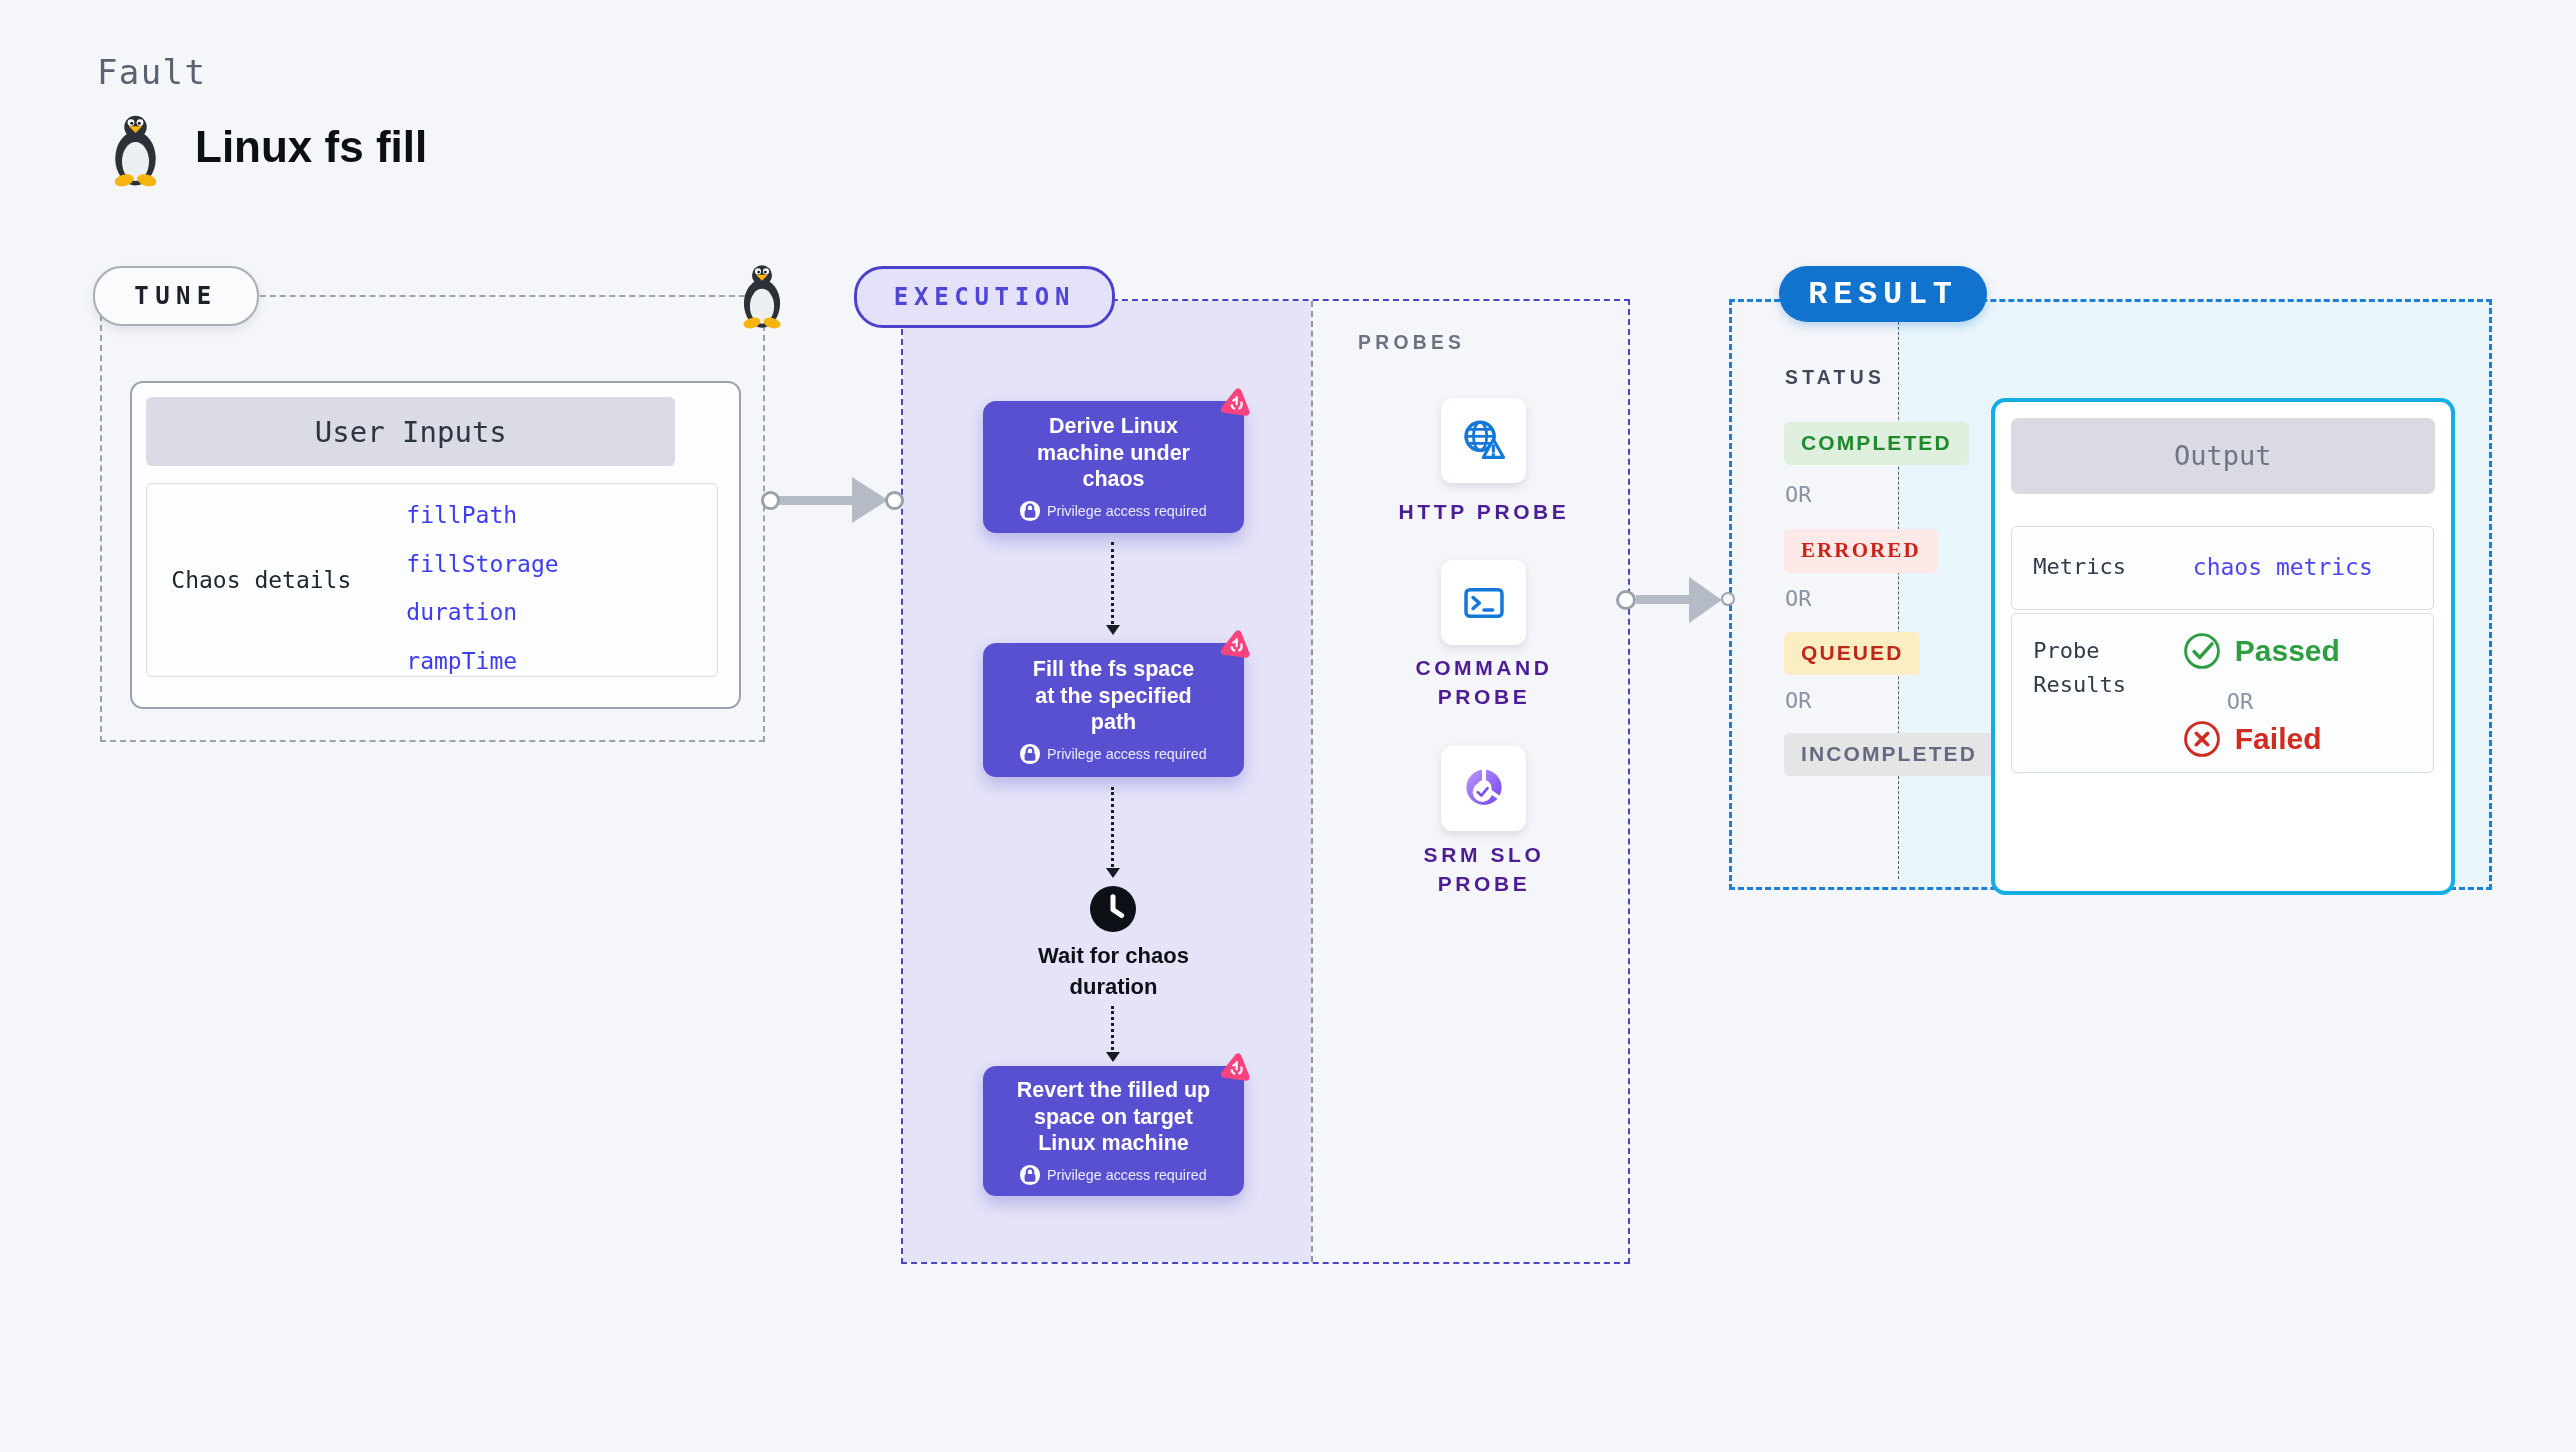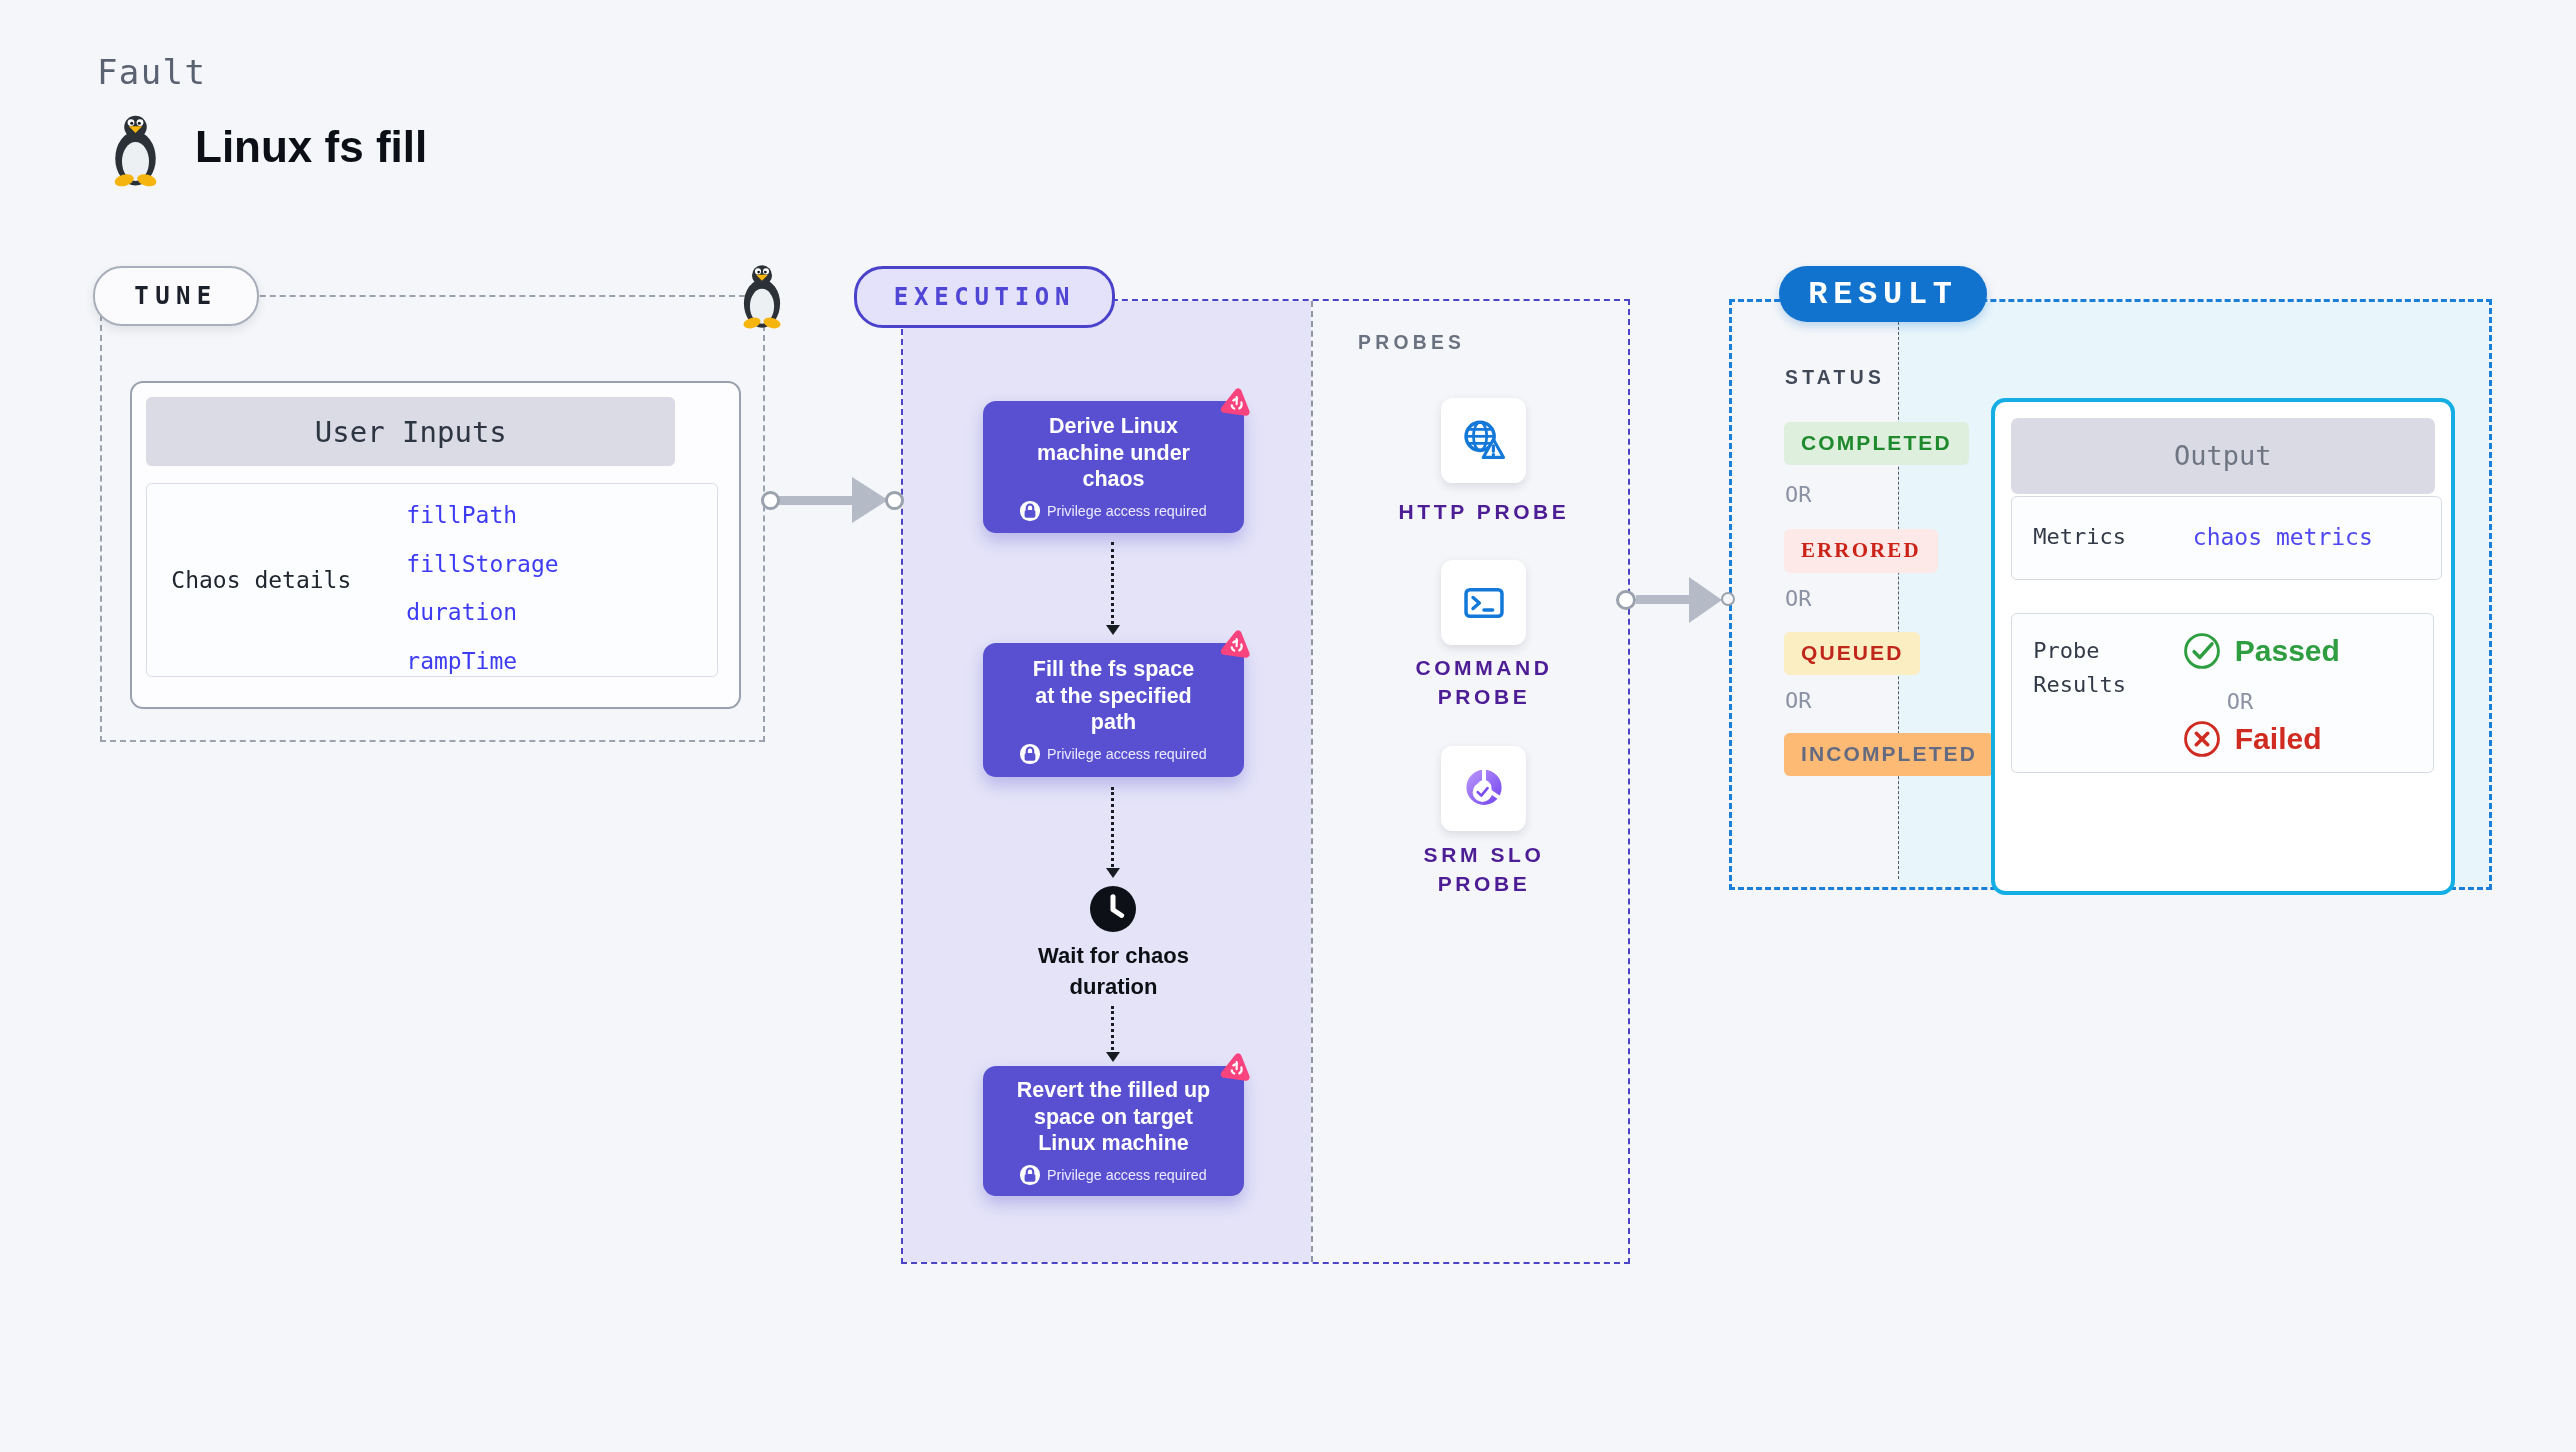--- a/index.html
+++ b/index.html
@@ -75,29 +75,29 @@
   
   .result-box{left:1729px;top:299px;width:757px;height:585px;border:3.6px dashed #1a7fd8;z-index:1;}
   .result-cyan{position:absolute;left:166px;top:0;right:0;bottom:0;background:#e8f5fb;}
   .result-divider{left:1898px;top:302px;height:577px;border-left:1.4px dashed #525a68;width:0;z-index:2;}
   .status-heading{left:1785px;top:367px;font-size:19.3px;font-weight:800;letter-spacing:4.3px;color:#414959;z-index:2;}
   .badge{left:1784px;padding:9.3px 17px;border-radius:5.7px;font-size:21px;font-weight:800;
          letter-spacing:2.1px;z-index:2;}
   .badge-completed{background:#def0dd;color:#1e8a2d;}
   .badge-errored{background:#fce9e8;color:#cc2318;}
   .badge-queued{background:#fbeec3;color:#c0261a;}
-  .badge-incompleted{background:#fdba74;color:#646b80;}
+  .badge-incompleted{background:#e5e5e5;color:#646b80;}
   .or-label{left:1785px;font-size:22px;color:#8b92a3;z-index:2;}
 
   .output-card{left:1991px;top:398px;width:464px;height:497px;background:#ffffff;
                border:4.3px solid #14aee5;border-radius:14.3px;z-index:2;box-sizing:border-box;}
   .output-header{left:15.8px;top:15.8px;width:424px;height:76px;background:#d9dae3;border-radius:7.2px;
                  display:flex;align-items:center;justify-content:center;font-size:27px;color:#6e7583;}
   .output-row{left:15.8px;width:421px;background:#fcfdff;border:1.4px solid #d6dae3;border-radius:5.7px;}
-  .row-metrics{top:94px;height:82px;padding-left:8px;}
+  .row-metrics{top:124px;height:82px;}
   .row-probe{top:211px;height:158px;}
   .metrics-label{left:21.5px;top:27px;font-size:22px;color:#323a48;}
   .metrics-value{left:181px;top:27px;font-size:23px;color:#4e46ee;}
   .probe-res-label{left:21.5px;top:20px;font-size:22px;color:#323a48;line-height:34px;}
   .verdict-row{left:170px;display:flex;align-items:center;}
   .verdict-passed{top:17px;}
   .verdict-failed{top:105px;}
   .verdict-text{font-size:30px;font-weight:700;margin-left:13px;}
   .passed-text{color:#2f9e41;}
   .failed-text{color:#d02b20;}

